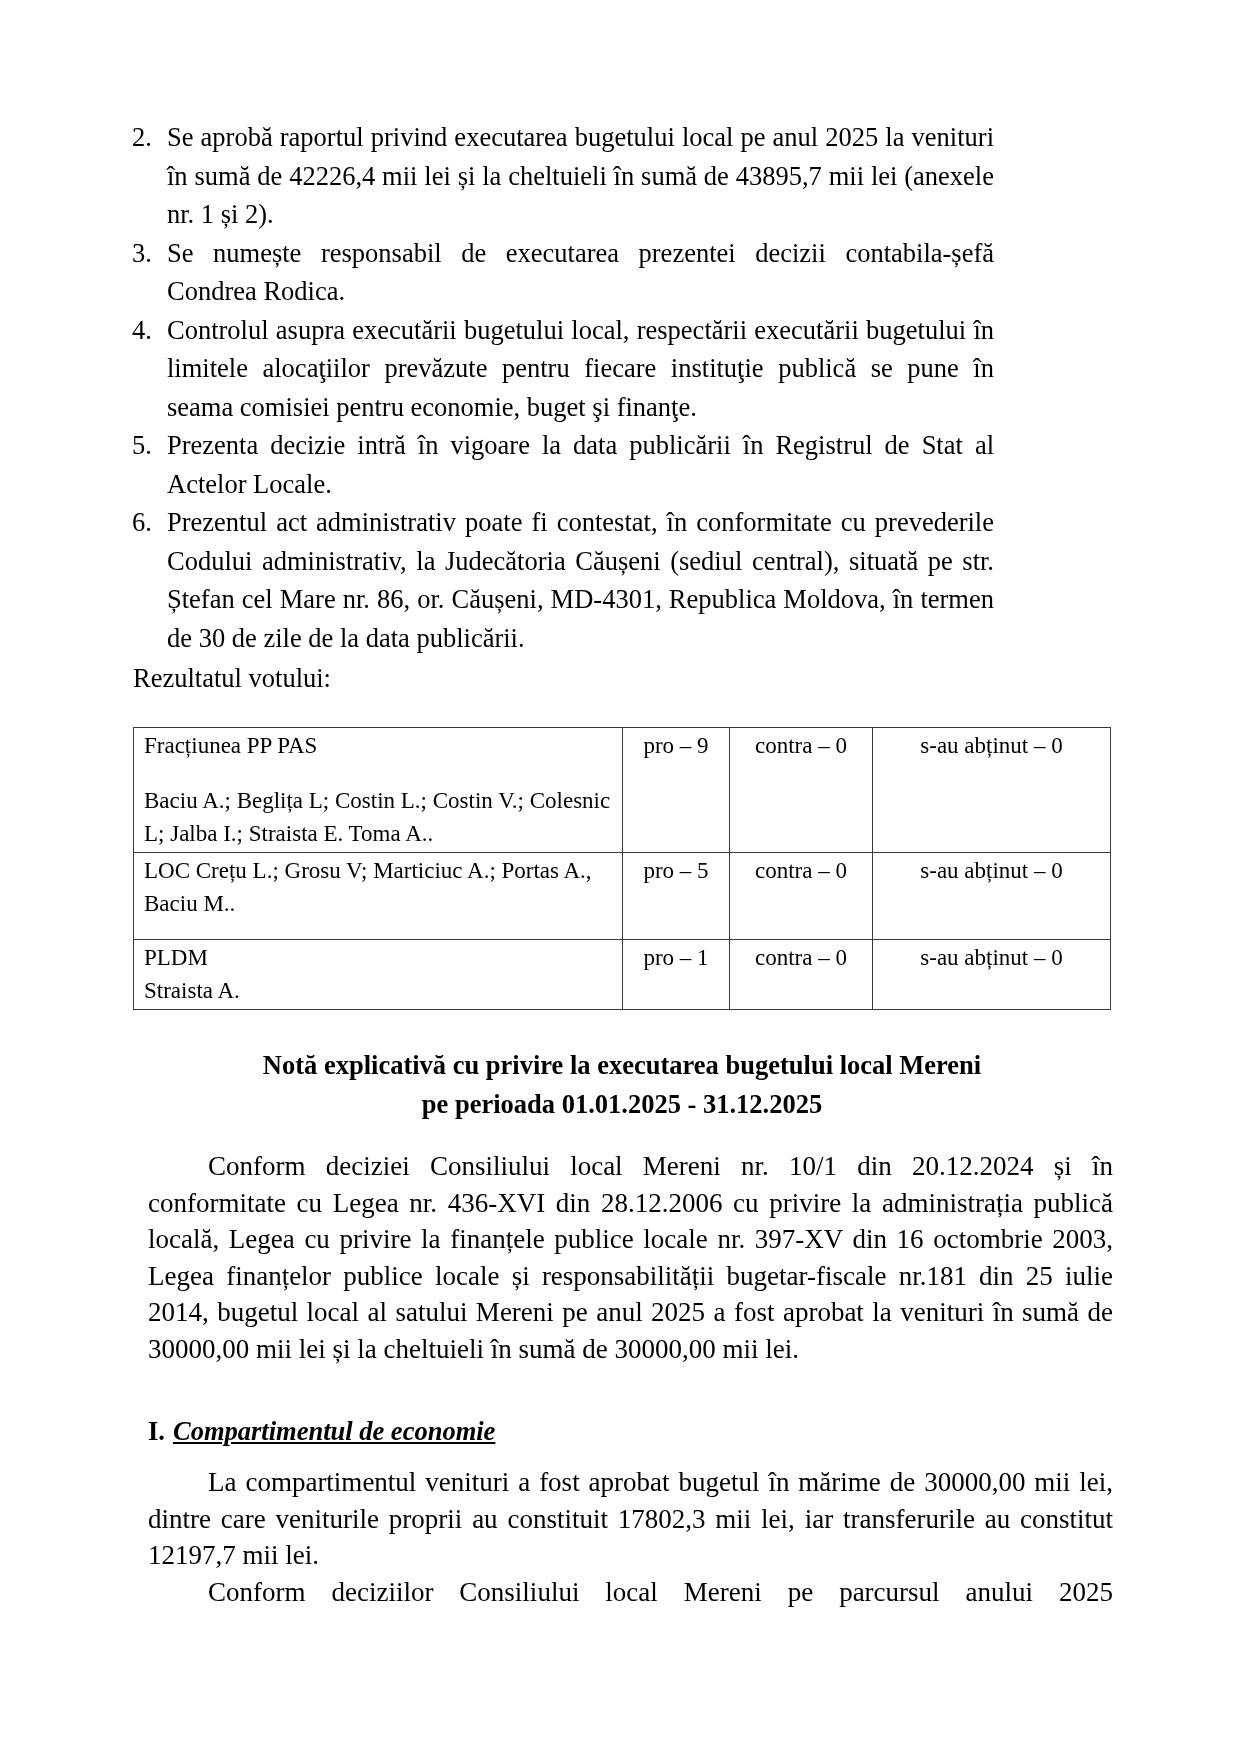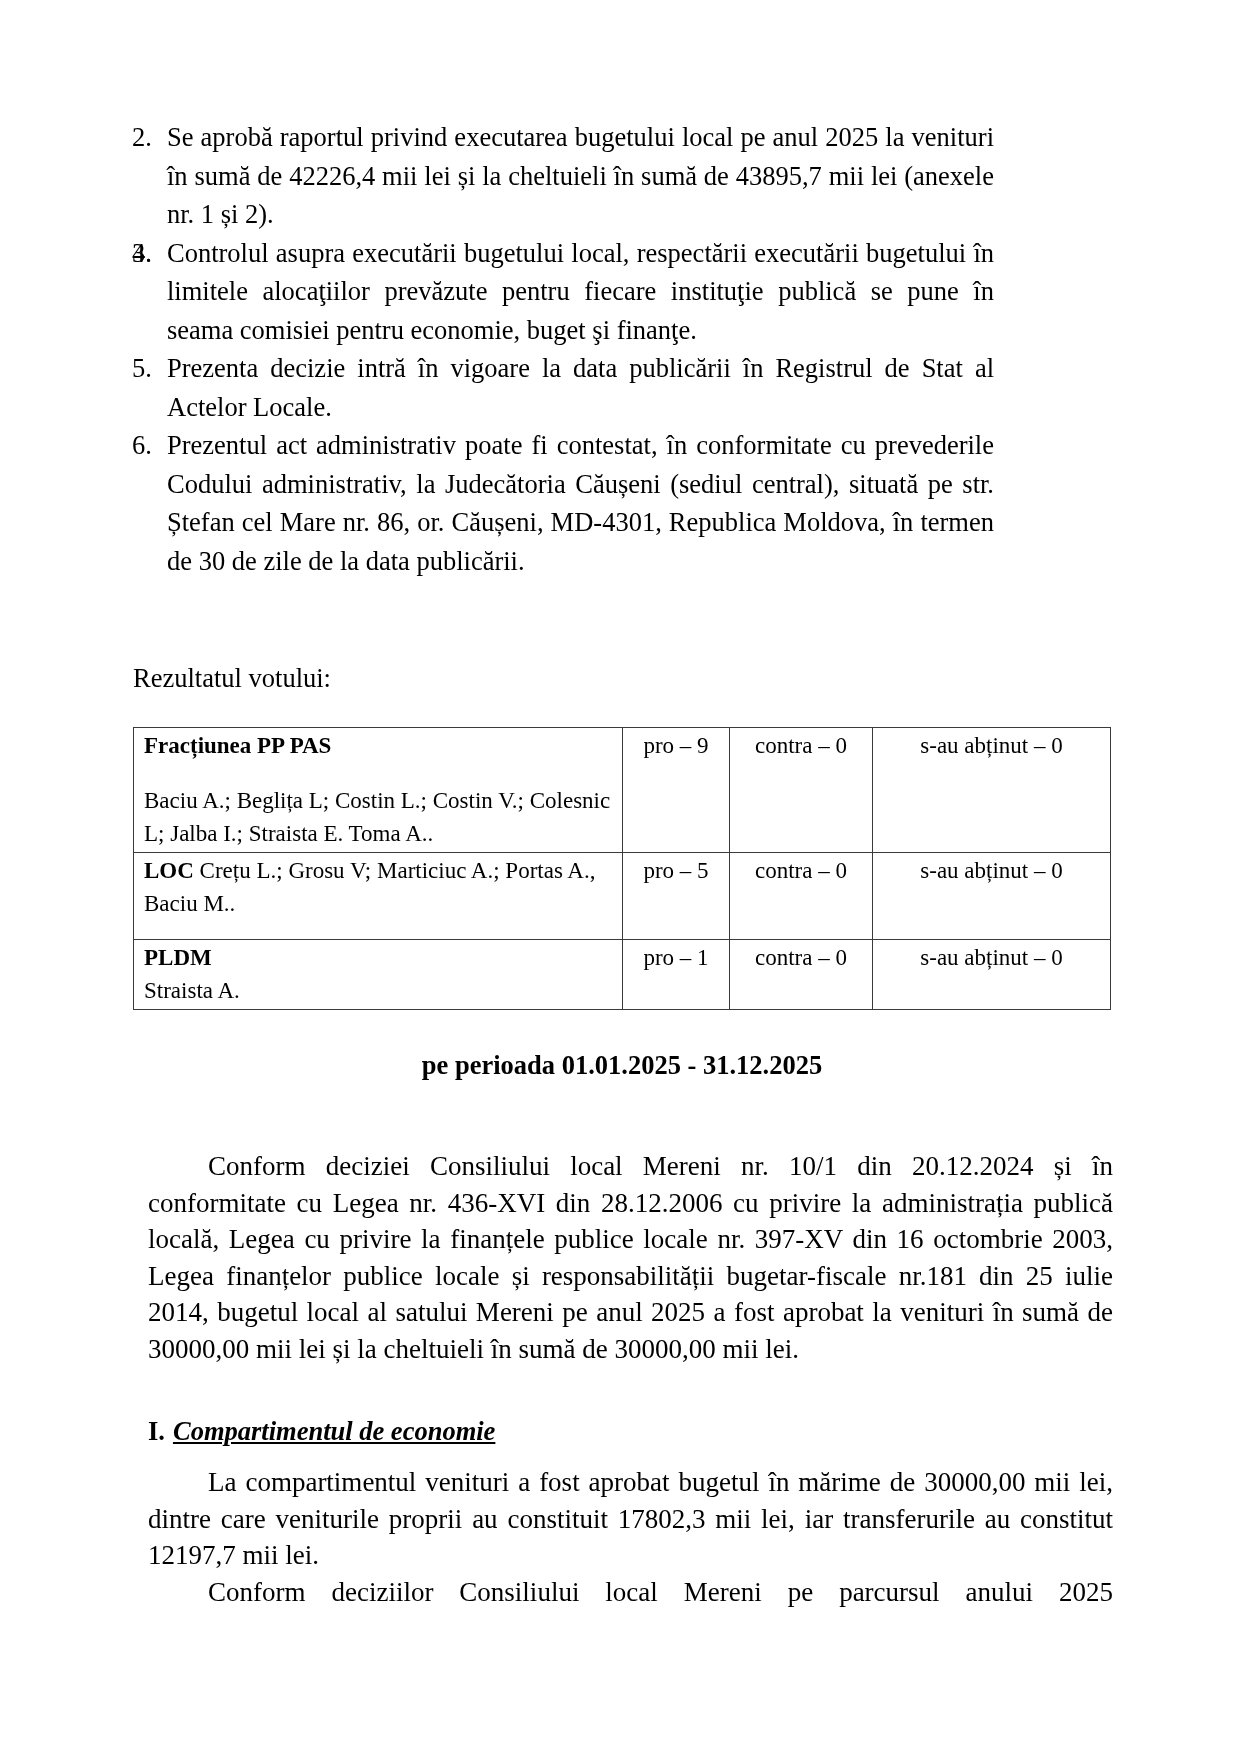--- a/index.html
+++ b/index.html
@@ -11,41 +11,41 @@
   ol.decisions li { position: relative; padding-left: 35px; text-align: justify; }
   ol.decisions li .num { position: absolute; left: 0; top: 0; }
   .vote-label { position: absolute; left: 133px; top: 663px; font-size: 26.5px; line-height: 30px; }
   table.votes { position: absolute; left: 133px; top: 727px; width: 978px; border-collapse: collapse;
                 font-size: 23px; line-height: 33px; }
   table.votes td { border: 1.5px solid #3a3a3a; vertical-align: top; padding: 1px 10px 2px 10px; }
   table.votes td.c-name { width: 468px; }
   table.votes td.c-pro { width: 86px; text-align: center; }
   table.votes td.c-contra { width: 122px; text-align: center; }
   table.votes td.c-abt { text-align: center; }
-  .bold { font-weight: bold; }
+  .bold { font-weight: normal; }
   .row1 td { height: 117px; }
   .row2 td { height: 83px; }
   .row3 td { height: 63px; }
   .gap { height: 22px; }
   .note-title { position: absolute; left: 133px; top: 1046px; width: 978px; text-align: center;
                 font-weight: bold; font-size: 26.5px; line-height: 39px; }
   .para { position: absolute; left: 148px; width: 965px; text-align: justify; text-align-last: left;
           font-size: 27px; line-height: 36.5px; }
   .para .indent { display: inline-block; width: 60px; }
   .section-head { position: absolute; left: 148px; top: 1413px; font-size: 26.5px; line-height: 36px; font-weight: bold; }
   .section-head .sec-title { font-style: italic; text-decoration: underline; margin-left: 8px; }
 </style>
 </head>
 <body>
 
 <div class="page">
 
   <ol class="decisions text">
     <li><span class="num">2.</span><span>Se aprobă raportul privind executarea bugetului local pe anul 2025 la venituri în sumă de 42226,4 mii lei și la cheltuieli în sumă de 43895,7 mii lei (anexele nr. 1 și 2).</span></li>
-    <li><span class="num">3.</span></li>
+    <li><span class="num">3.</span><span>Se numește responsabil de executarea prezentei decizii contabila-șefă Condrea Rodica.</span></li>
     <li><span class="num">4.</span><span>Controlul asupra executării bugetului local, respectării executării bugetului în limitele alocaţiilor prevăzute pentru fiecare instituţie publică se pune în seama comisiei pentru economie, buget şi finanţe.</span></li>
     <li><span class="num">5.</span><span> Prezenta decizie intră în vigoare la data publicării în Registrul de Stat al Actelor Locale.</span></li>
     <li><span class="num">6.</span><span> Prezentul act administrativ poate fi contestat, în conformitate cu prevederile Codului administrativ, la Judecătoria Căușeni (sediul central), situată pe str. Ștefan cel Mare nr. 86, or. Căușeni, MD-4301, Republica Moldova, în termen de 30 de zile de la data publicării.</span></li>
   </ol>
 
   <div class="vote-label">Rezultatul votului:</div>
 
   <table class="votes">
     <tbody>
         <tr class="row1">
@@ -70,20 +70,21 @@
         <div>Straista A.</div>
       </td>
       <td class="c-pro">pro – 1</td>
       <td class="c-contra">contra – 0</td>
       <td class="c-abt">s-au abținut – 0</td>
     </tr>
   </tbody>
     </table>
 
   <div class="note-title">
+    <div>Notă explicativă cu privire la executarea bugetului local Mereni</div>
     <div>pe perioada 01.01.2025 - 31.12.2025</div>
   </div>
 
   <div class="para" style="top:1148px;"><span class="indent"></span><span>Conform deciziei Consiliului local Mereni nr. 10/1 din 20.12.2024 și în conformitate cu  Legea nr. 436-XVI din 28.12.2006 cu privire la administrația publică locală, Legea cu privire la finanțele publice locale nr. 397-XV din 16 octombrie 2003, Legea finanțelor publice locale și responsabilității bugetar-fiscale nr.181 din 25 iulie 2014, bugetul local al satului Mereni pe anul 2025 a fost aprobat la venituri în sumă de 30000,00 mii lei și la cheltuieli în sumă de 30000,00 mii lei.</span></div>
 
   <div class="section-head">
     <span>I.</span><span class="sec-title">Compartimentul de economie</span>
   </div>
 
   <div class="para" style="top:1464px;"><span class="indent"></span><span>La compartimentul venituri a fost aprobat bugetul în mărime de 30000,00 mii lei, dintre care veniturile proprii au constituit 17802,3 mii lei, iar transferurile au constitut 12197,7 mii lei.</span></div>

